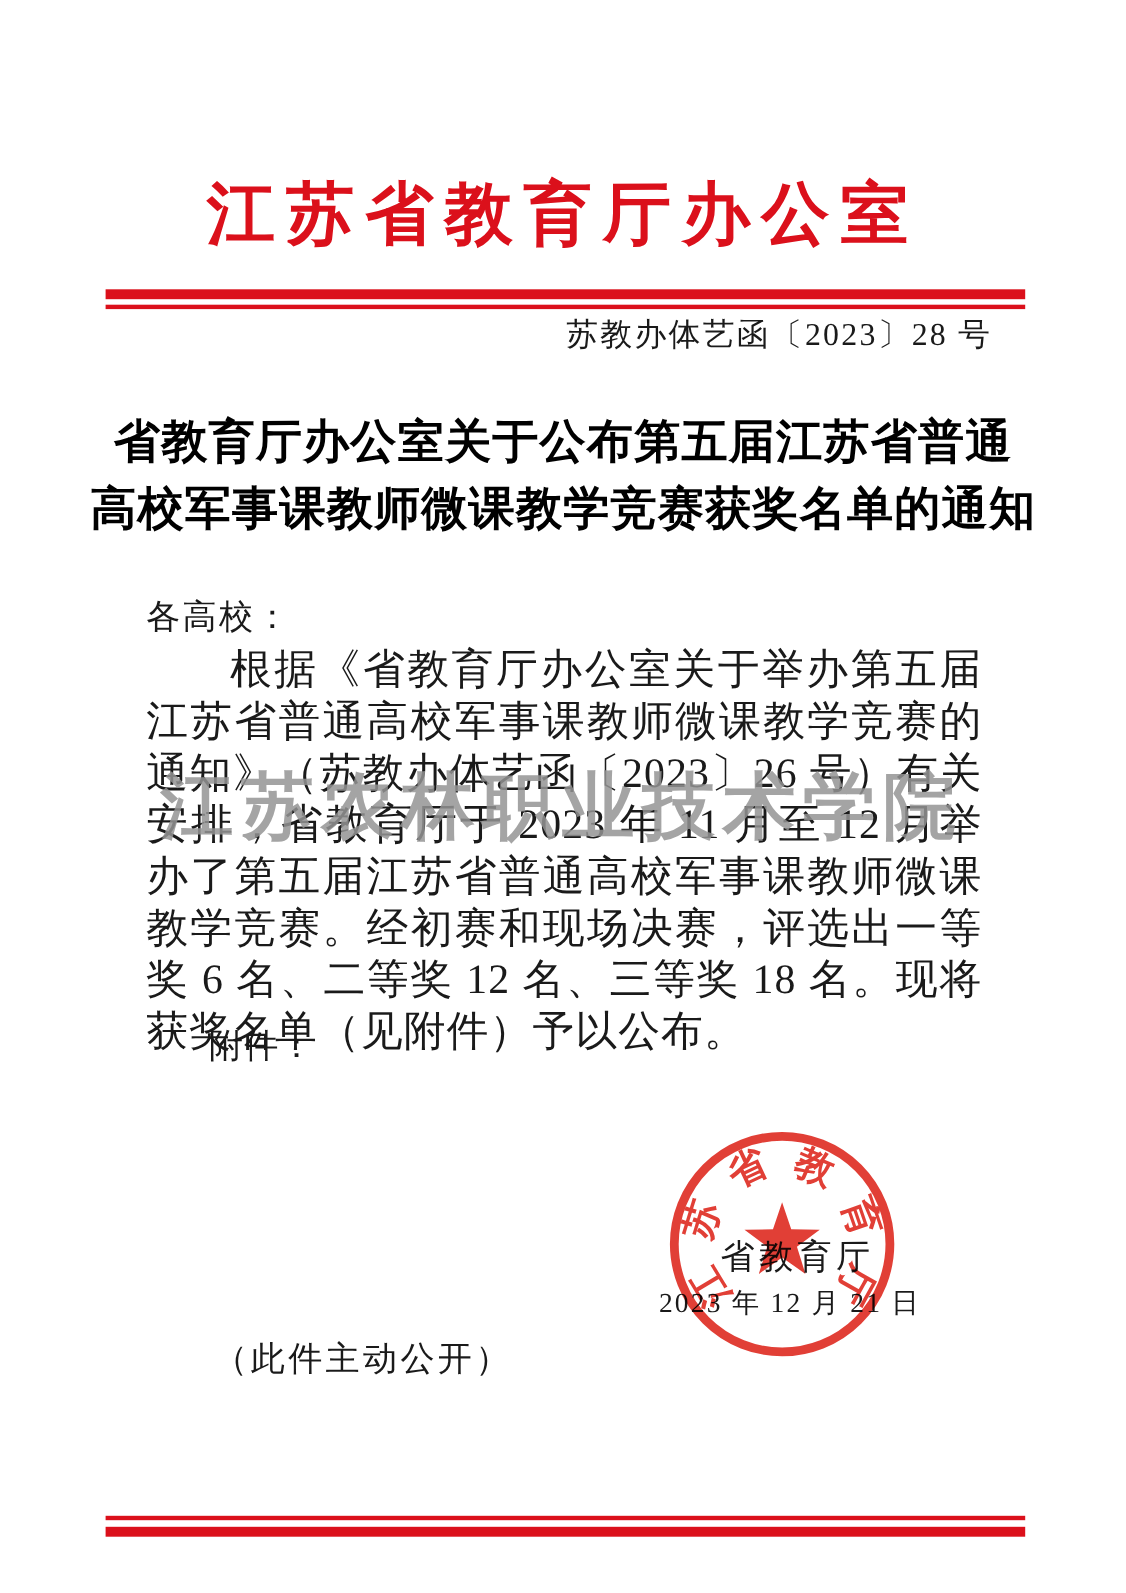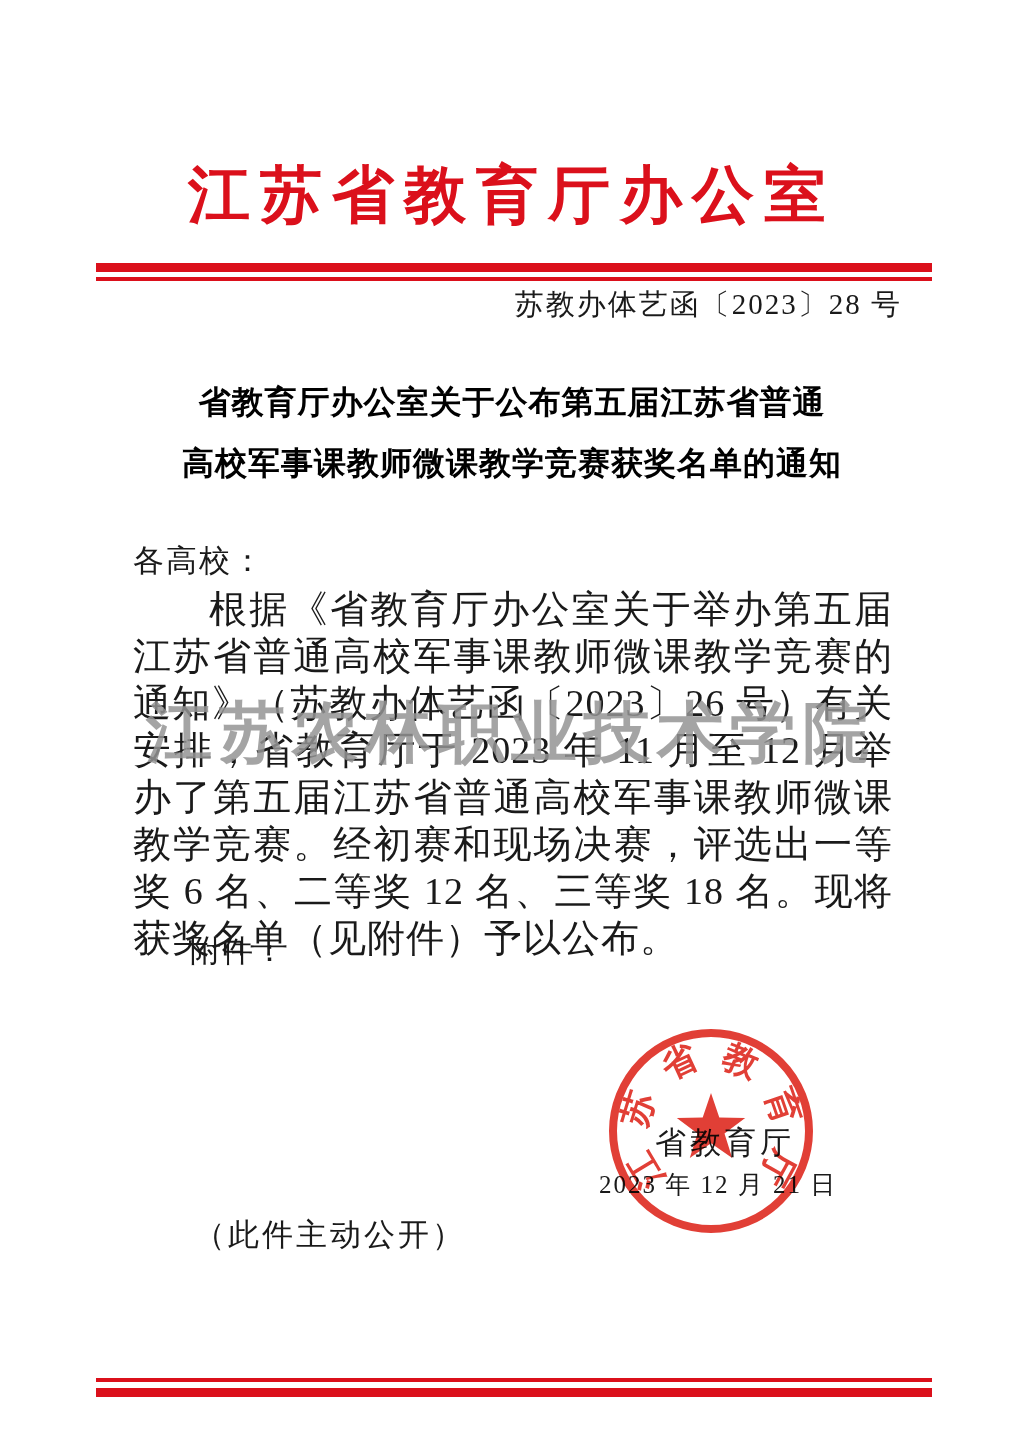--- a/index.html
+++ b/index.html
@@ -28,21 +28,21 @@
   .rule-top-thin{top:277px;height:4px;}
   .rule-bottom-thin{top:1378px;height:4px;}
   .rule-bottom-thick{top:1388px;height:9px;}
   .doc-number{
     position:absolute;top:285px;right:122px;
     font-size:29px;letter-spacing:2px;white-space:nowrap;
   }
   .doc-title{
     position:absolute;top:372px;left:62px;width:900px;
     text-align:center;font-weight:bold;color:#000;
-    font-size:32px;line-height:61px;letter-spacing:1px;
+    font-size:42px;line-height:61px;letter-spacing:1px;
   }
   .salutation{
     position:absolute;top:540px;left:133px;
     font-size:31px;letter-spacing:2px;
   }
   .body-para{
     position:absolute;top:586px;left:133px;width:760px;margin:0;
     font-size:38px;line-height:47px;letter-spacing:1px;
     text-align:justify;text-indent:2em;
   }

